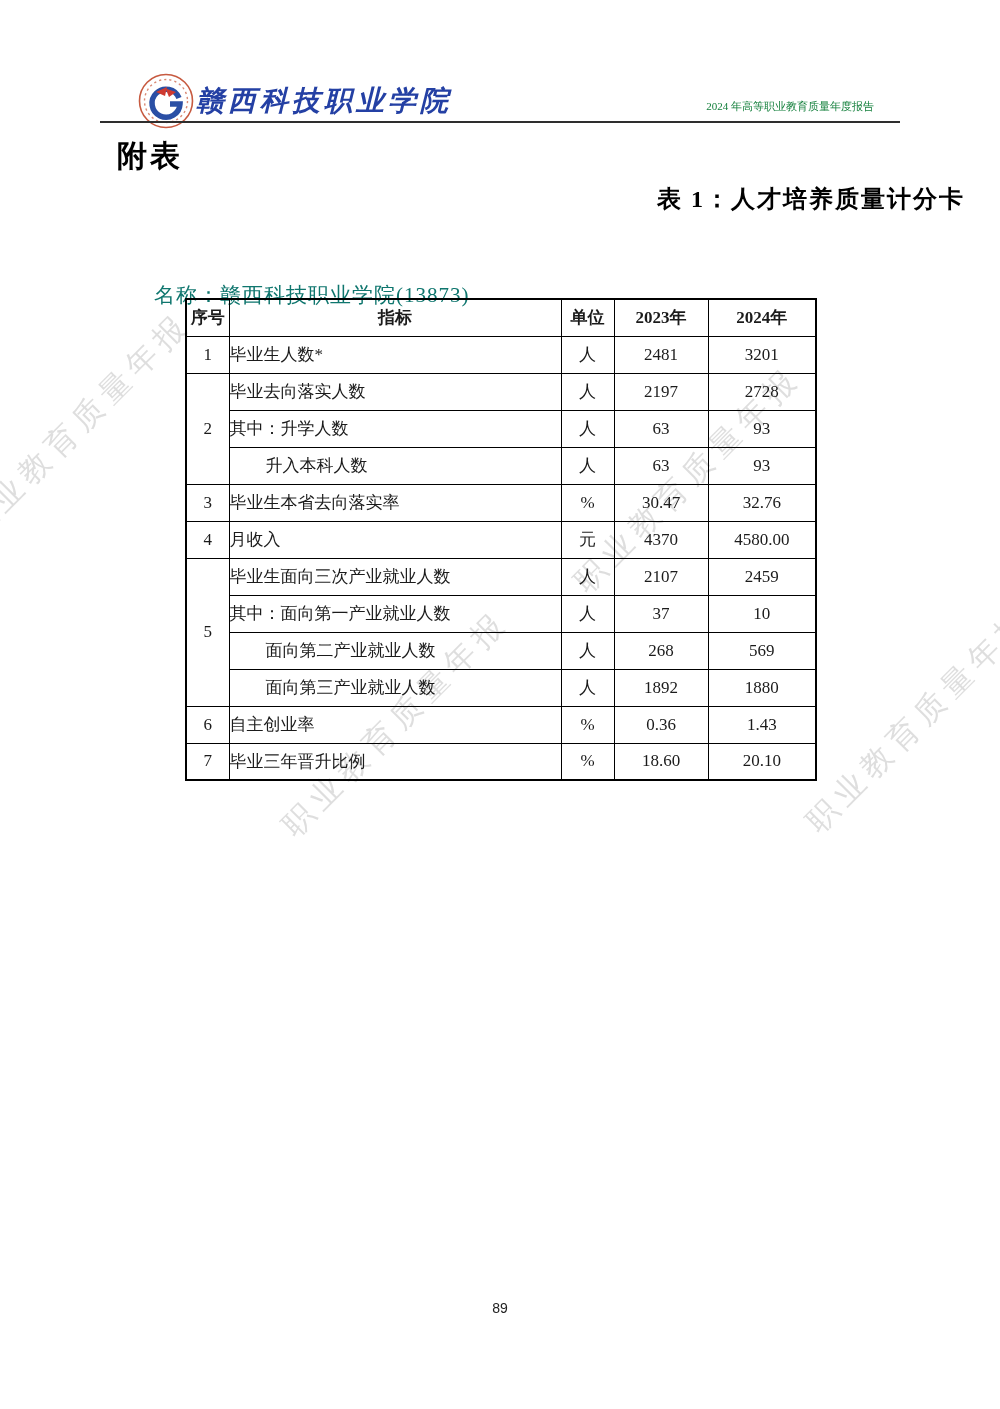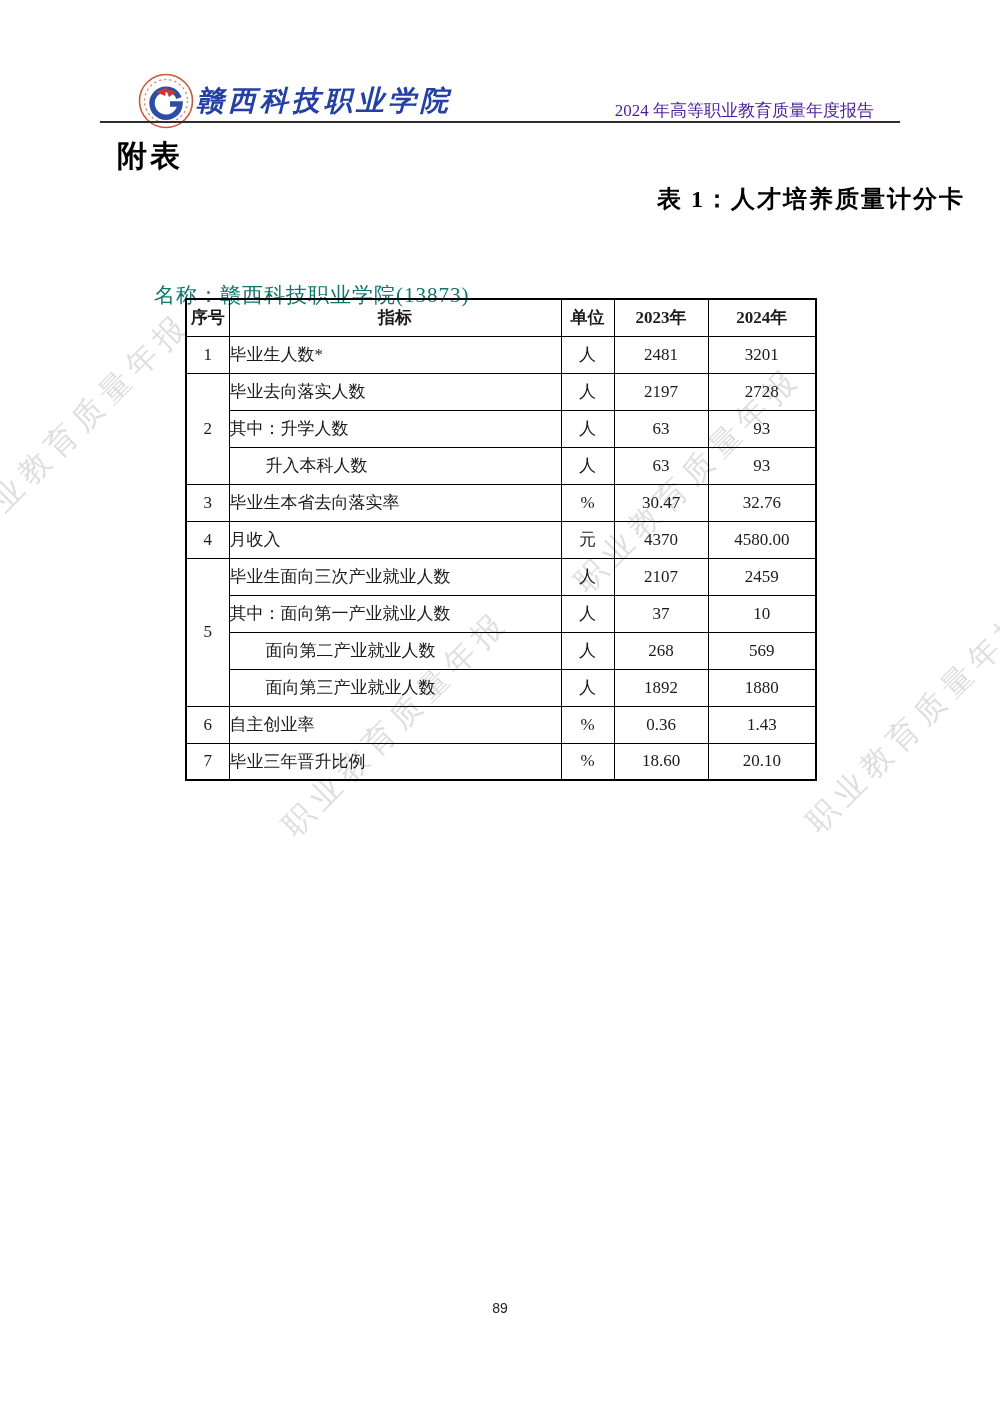--- a/index.html
+++ b/index.html
@@ -33,21 +33,21 @@
   .wm4 { left:812px;  top:806px; }
   
   .hdr-logo { position:absolute; left:138px; top:73px; width:56px; height:56px; z-index:2; }
   .hdr-school {
     position:absolute; left:196px; top:82px; z-index:2;
     font-size:28px; font-weight:bold; font-style:italic;
     letter-spacing:4px; color:#2440a4;
   }
   .hdr-report {
     position:absolute; right:126px; top:99px; z-index:2;
-    font-size:17px; color:#4c1d95;
+    font-size:11px; color:#15803d;
   }
   .hdr-rule {
     position:absolute; left:100px; top:121px; width:800px; height:2px;
     background:#2e2e2e; z-index:2;
   }
   
   .appendix {
     position:absolute; left:117px; top:136px; z-index:2;
     font-size:30px; font-weight:bold; letter-spacing:3px; color:#000;
   }

